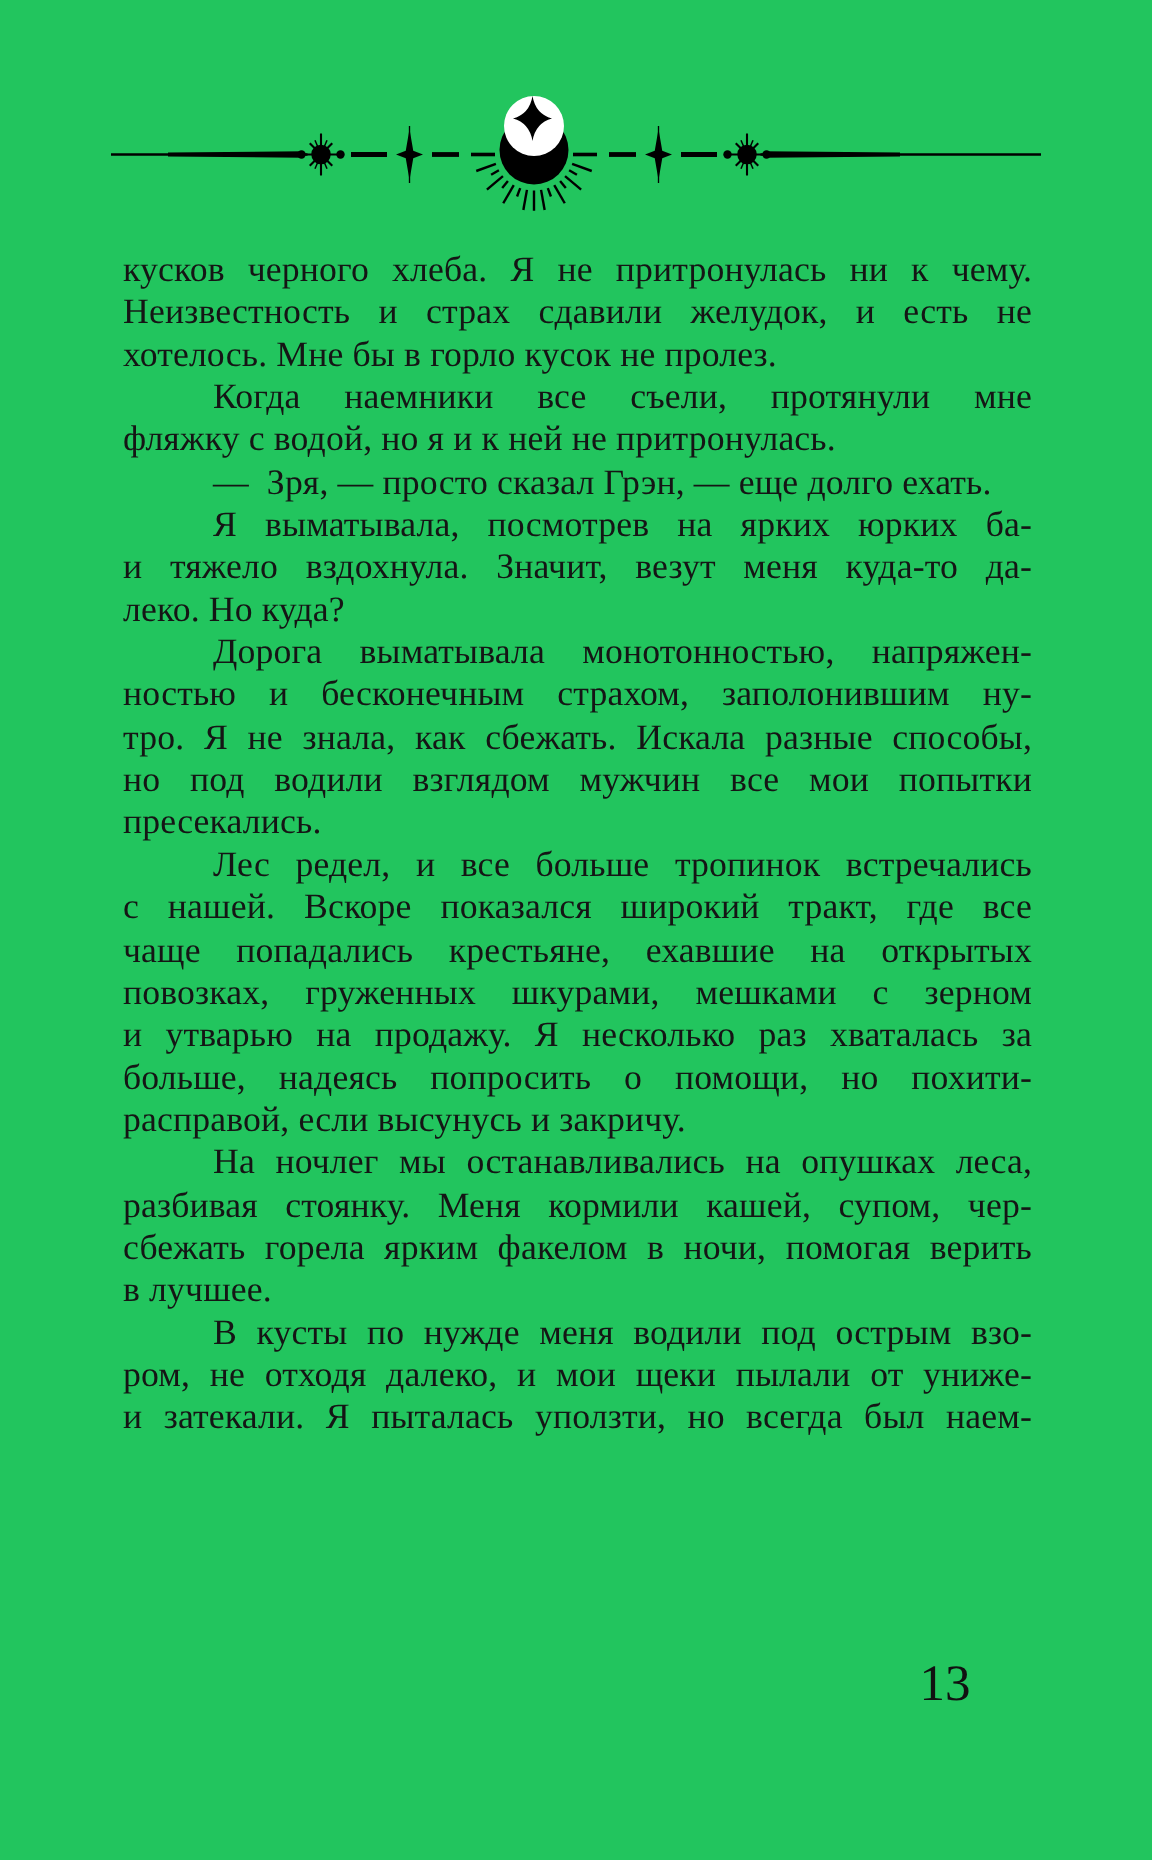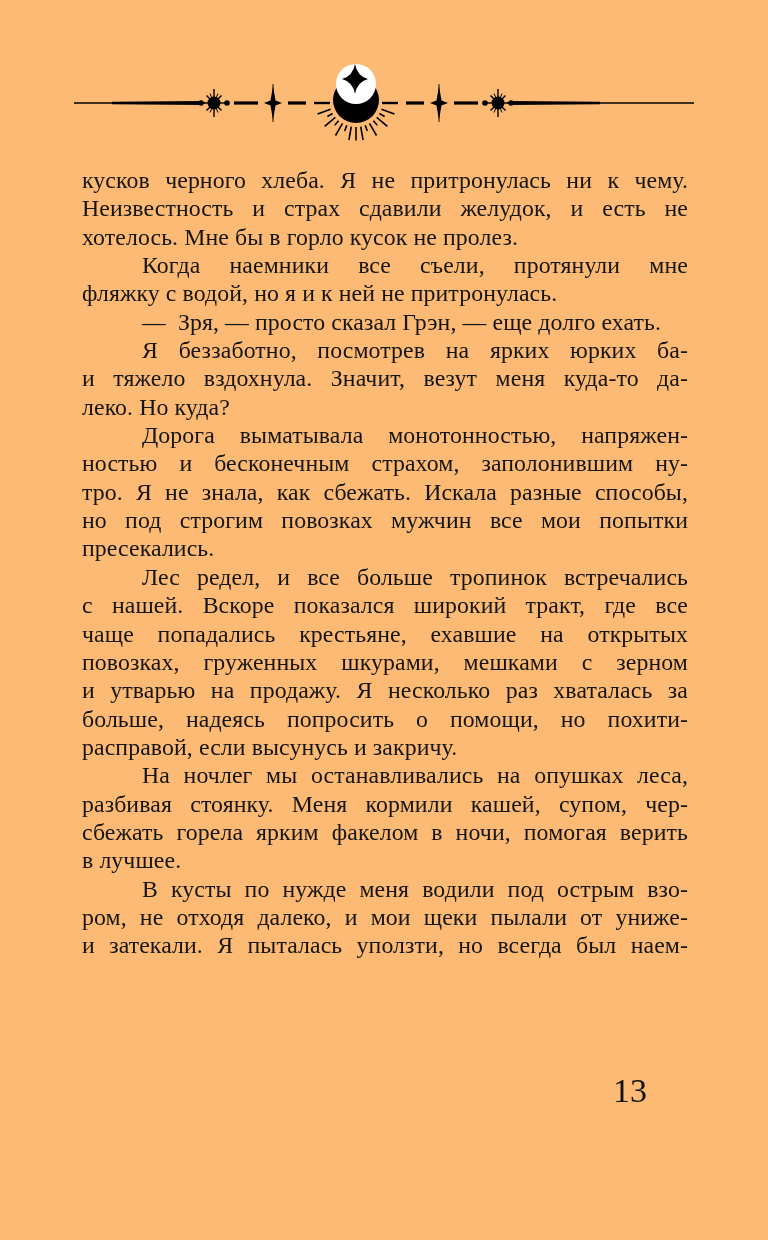--- a/index.html
+++ b/index.html
@@ -5,21 +5,21 @@
   html,body{margin:0;padding:0;}
   body{
     width:768px;height:1240px;
     background:#ffffff;
     position:relative;
     overflow:hidden;
     font-family:"Liberation Serif", serif;
   }
   .page{
     position:absolute;inset:0;
-    background:#fdba74;
+    background:#22c55e;
   }
   .ornament{
     position:absolute;
     left:74px;top:62px;
     width:620px;height:80px;
   }
   .ornament svg{display:block;width:620px;height:80px;}
   .text-block{
     position:absolute;
     left:82px;top:166px;
@@ -42,21 +42,21 @@
   .footer-author{
     position:absolute;
     left:82px;top:1110px;
     font-size:21.5px;
     font-variant:small-caps;
     letter-spacing:3.5px;
     color:#2a2a2a;
   }
   .footer-pagenum{
     position:absolute;
-    right:121px;top:1072px;
+    right:121px;top:1104px;
     font-size:34px;
     color:#111111;
   }
 </style>
 </head>
 <body>
 
 <div class="page">
 
   <div class="ornament">
@@ -141,27 +141,27 @@
     </svg>
   </div>
 
   <div class="text-block">
       <div class="line fill">кусков черного хлеба. Я не притронулась ни к чему.</div>
       <div class="line fill">Неизвестность и страх сдавили желудок, и есть не</div>
       <div class="line">хотелось. Мне бы в горло кусок не пролез.</div>
       <div class="line fill indent">Когда наемники все съели, протянули мне</div>
       <div class="line">фляжку с водой, но я и к ней не притронулась.</div>
       <div class="line indent">— Зря, — просто сказал Грэн, — еще долго ехать.</div>
-      <div class="line fill indent">Я беззаботно, посмотрев на ярких юрких ба-</div>
+      <div class="line fill indent">Я выматывала, посмотрев на ярких юрких ба-</div>
       <div class="line fill">и тяжело вздохнула. Значит, везут меня куда-то да-</div>
       <div class="line">леко. Но куда?</div>
       <div class="line fill indent">Дорога выматывала монотонностью, напряжен-</div>
       <div class="line fill">ностью и бесконечным страхом, заполонившим ну-</div>
       <div class="line fill">тро. Я не знала, как сбежать. Искала разные способы,</div>
-      <div class="line fill">но под строгим повозках мужчин все мои попытки</div>
+      <div class="line fill">но под водили взглядом мужчин все мои попытки</div>
       <div class="line">пресекались.</div>
       <div class="line fill indent">Лес редел, и все больше тропинок встречались</div>
       <div class="line fill">с нашей. Вскоре показался широкий тракт, где все</div>
       <div class="line fill">чаще попадались крестьяне, ехавшие на открытых</div>
       <div class="line fill">повозках, груженных шкурами, мешками с зерном</div>
       <div class="line fill">и утварью на продажу. Я несколько раз хваталась за</div>
       <div class="line fill">больше, надеясь попросить о помощи, но похити-</div>
       <div class="line">расправой, если высунусь и закричу.</div>
       <div class="line fill indent">На ночлег мы останавливались на опушках леса,</div>
       <div class="line fill">разбивая стоянку. Меня кормили кашей, супом, чер-</div>

